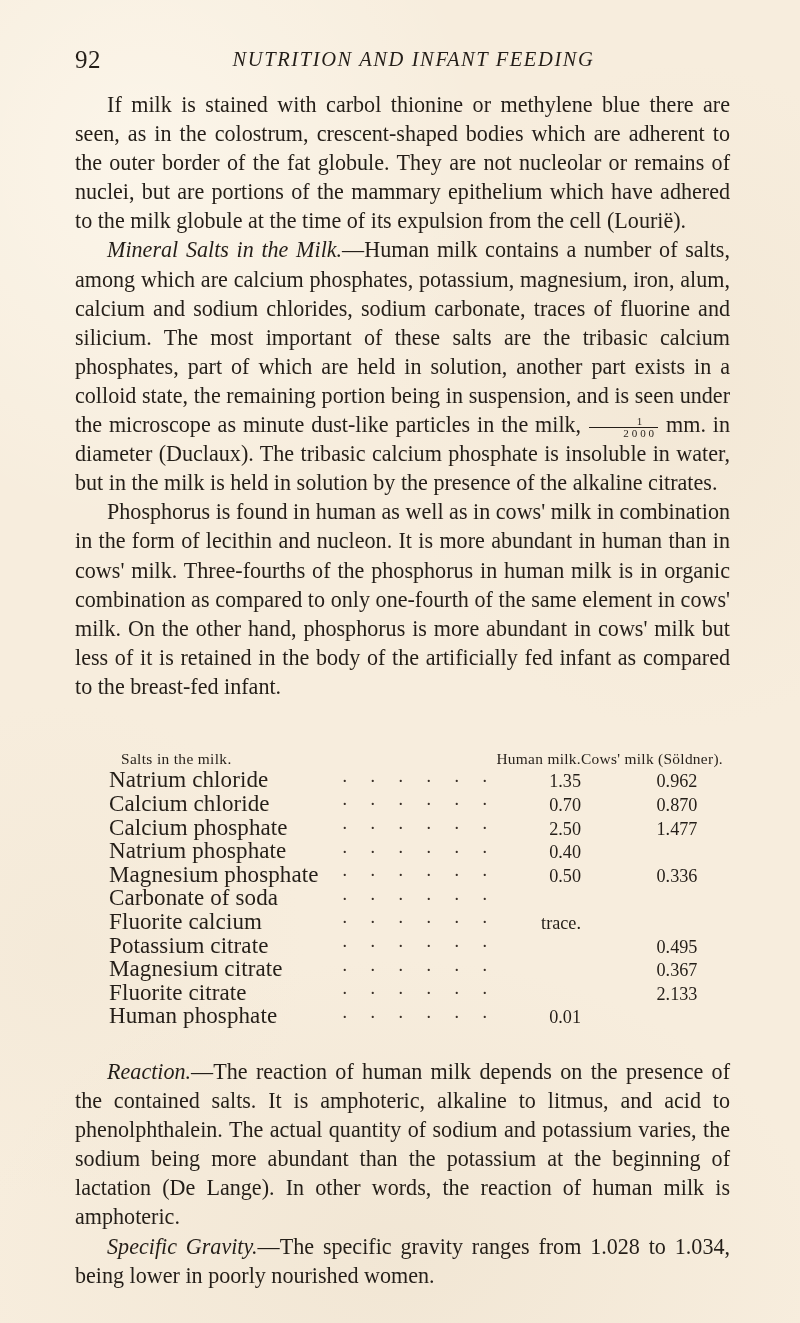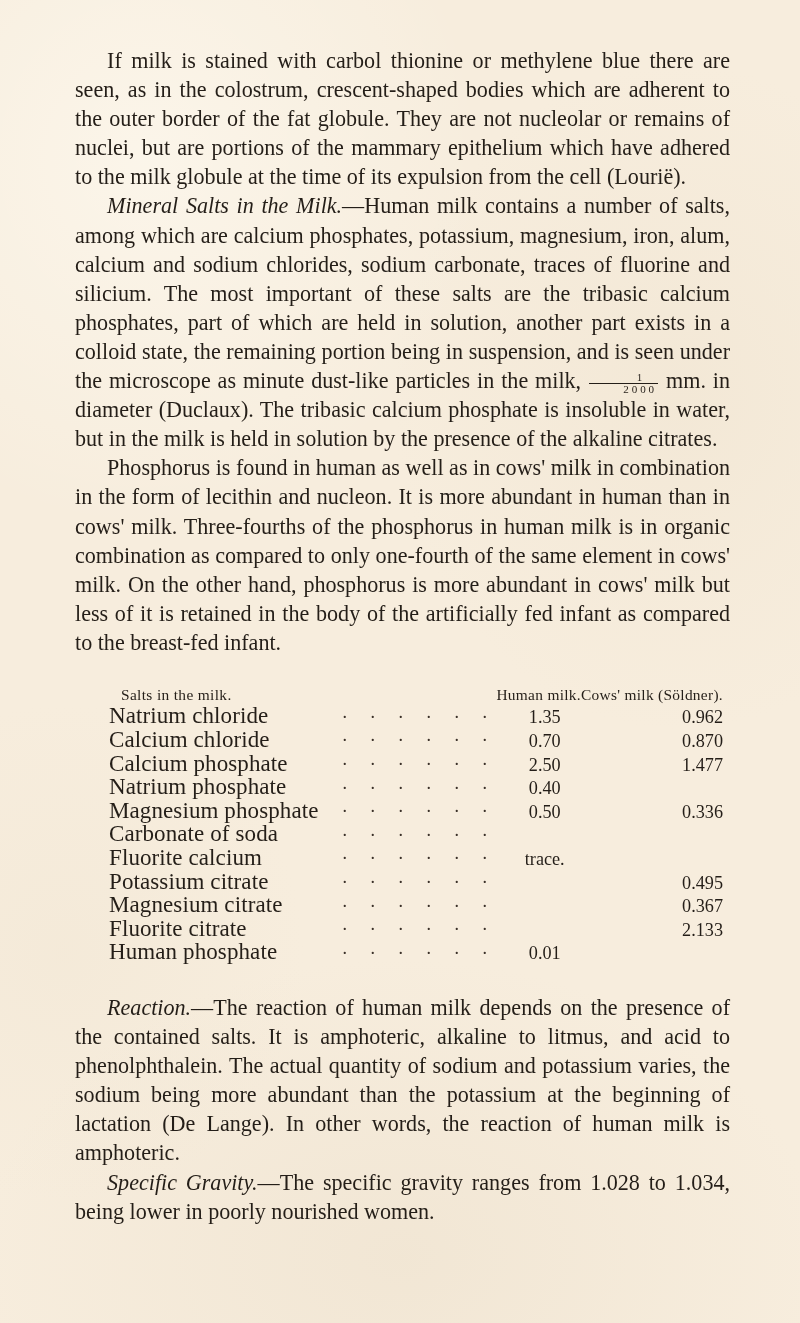--- a/index.html
+++ b/index.html
@@ -91,21 +91,21 @@
   }
   .frac .den {
     display: block;
     border-top: 1.4px solid #241e18;
     letter-spacing: 0.26em;
     padding: 0 0.08em 0 0.18em;
   }
 
   
   .salt-table {
-    margin-top: 28px;
+    margin-top: 48px;
     font-size: 15.4px;
     line-height: 20.5px;
     position: relative;
     left: 34px;
     width: 614px;
     font-family: Liberation Serif, serif;
   }
   .salt-table table {
     border-collapse: collapse;
     width: 100%;
@@ -150,37 +150,41 @@
     position: absolute;
     right: 0;
     bottom: 1px;
     letter-spacing: 9.5px;
     font-size: 18px;
     color: #3a3028;
     white-space: nowrap;
   }
   .td-human {
     font-size: 18.2px;
-    text-align: center;
+    text-align: right;
     padding-left: 12px !important;
   }
   .td-cows {
     font-size: 18.2px;
-    text-align: right;
+    text-align: center;
     padding-left: 50px !important;
   }
   .row-gapless td { line-height: 20.6px; }
 </style>
 </head>
 <body style="background: rgb(247, 237, 221); color: rgb(36, 30, 24);">
 
 <div class="paper-grain"></div>
 
 <div class="page">
 
+  <div class="runhead">
+    <span class="folio">92</span>
+    <span class="runtitle">NUTRITION AND INFANT FEEDING</span>
+  </div>
 
   <div class="body-col">
 
 
     <p>If milk is stained with carbol thionine or methylene blue there are seen, as in the colostrum, crescent-shaped bodies which are adherent to the outer border of the fat globule.  They are not nucleolar or remains of nuclei, but are portions of the mammary epithelium which have adhered to the milk globule at the time of its expulsion from the cell (Lourië).</p>
 
     <p><span class="runin-ital">Mineral Salts in the Milk.</span><span>—</span><span>Human milk contains a number of salts, among which are calcium phosphates, potassium, magnesium, iron, alum, calcium and sodium chlorides, sodium carbonate, traces of fluorine and silicium.  The most important of these salts are the tribasic calcium phosphates, part of which are held in solution, another part exists in a colloid state, the remaining portion being in suspension, and is seen under the microscope as minute dust-like particles in the milk, </span><span class="frac"><span class="num">1</span><span class="den">2000</span></span><span> mm. in diameter (Duclaux).  The tribasic calcium phosphate is insoluble in water, but in the milk is held in solution by the presence of the alkaline citrates.</span></p>
 
     <p>Phosphorus is found in human as well as in cows' milk in combination in the form of lecithin and nucleon.  It is more abundant in human than in cows' milk.  Three-fourths of the phosphorus in human milk is in organic combination as compared to only one-fourth of the same element in cows' milk.  On the other hand, phosphorus is more abundant in cows' milk but less of it is retained in the body of the artificially fed infant as compared to the breast-fed infant.</p>
 

